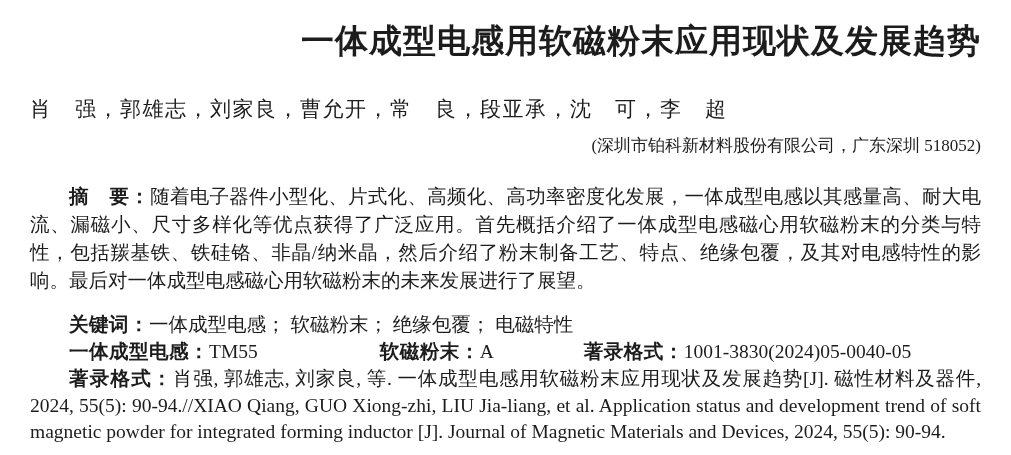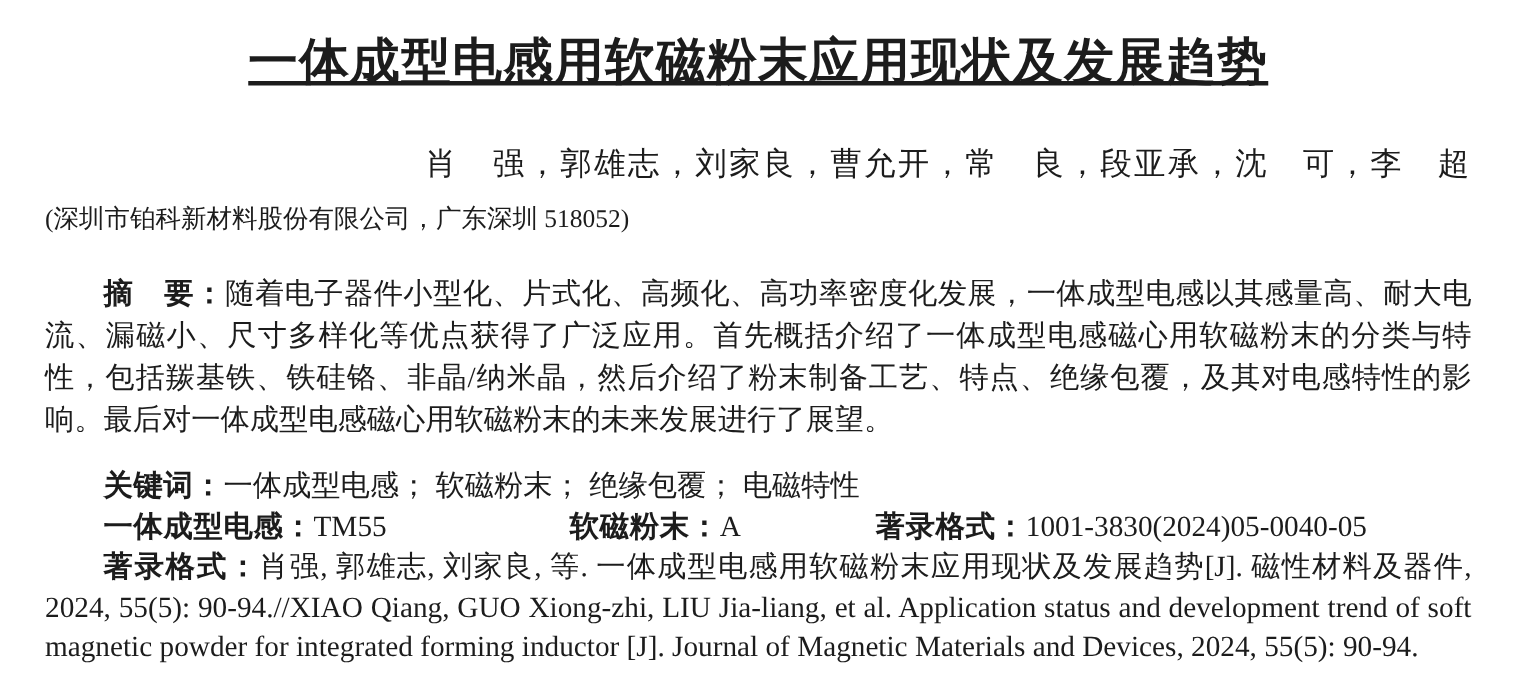--- a/index.html
+++ b/index.html
@@ -10,38 +10,37 @@
     color: #1c1c1c;
     font-family: "Liberation Serif", "DejaVu Serif", serif;
     overflow: hidden;
   }
   .page {
     width: 1011px;
     height: 455px;
     padding: 16px 30px 0 30px;
   }
   .title {
-    text-align: center;
+    text-align: right;
     font-family: "Liberation Sans", "DejaVu Sans", sans-serif;
     font-weight: 700;
     font-size: 33px;
     line-height: 42px;
     letter-spacing: 1px;
     margin-top: 4px;
-    text-decoration: underline;
   }
   .authors {
-    text-align: right;
+    text-align: left;
     font-size: 21px;
     line-height: 26px;
     margin-top: 34px;
     letter-spacing: 1.5px;
   }
   .affiliation {
-    text-align: left;
+    text-align: right;
     font-size: 17px;
     line-height: 22px;
     margin-top: 13px;
   }
   .bodyblock {
     margin-top: 25px;
     font-size: 19.5px;
   }
   .para {
     text-align: justify;

